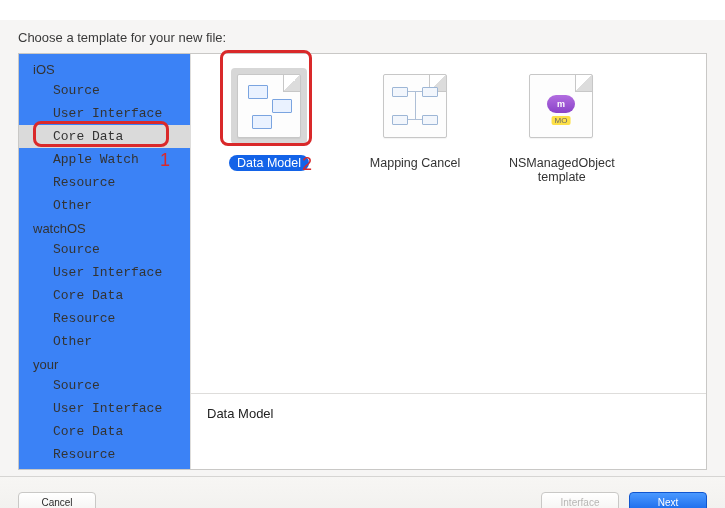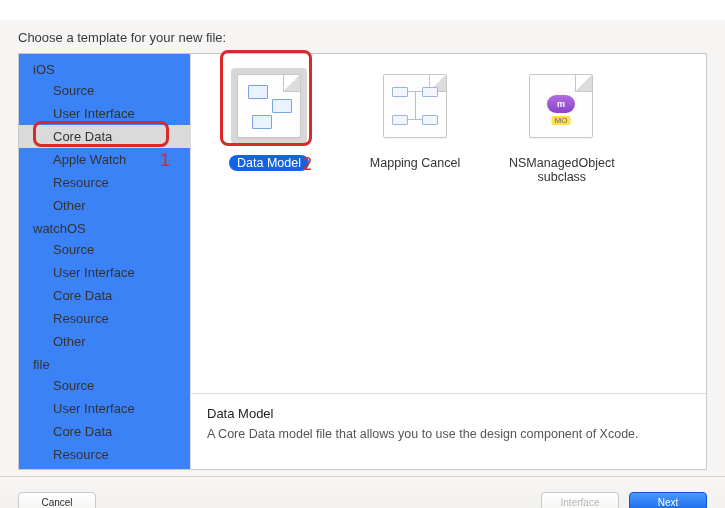--- a/index.html
+++ b/index.html
@@ -41,20 +41,21 @@
   .section-title {
     font-weight: 400;
     padding: 4px 10px 2px 14px;
     color: #333;
   }
   .item {
     padding: 3px 10px 3px 34px;
     color: #333;
     cursor: default;
     line-height: 17px;
+    font-family: Liberation Mono, monospace;
   }
   .item.selected {
     background: #dadada;
   }
   .main {
     flex: 1;
     display: flex;
     flex-direction: column;
     background: #ffffff;
   }
@@ -201,21 +202,21 @@
         <div class="item selected">Core Data</div>
         <div class="item">Apple Watch</div>
         <div class="item">Resource</div>
         <div class="item">Other</div>
         <div class="section-title">watchOS</div>
         <div class="item">Source</div>
         <div class="item">User Interface</div>
         <div class="item">Core Data</div>
         <div class="item">Resource</div>
         <div class="item">Other</div>
-        <div class="section-title">file</div>
+        <div class="section-title">your</div>
         <div class="item">Source</div>
         <div class="item">User Interface</div>
         <div class="item">Core Data</div>
         <div class="item">Resource</div>
       </div>
 
     <div class="main">
       <div class="templates" id="templates">
           <div class="template selected"><div class="thumb-wrap"><div class="thumb">
                 <div class="thumb-inner">
@@ -233,25 +234,24 @@
                   <div class="mm-line" style="left:18px;top:10px;width:14px;height:1px;"></div>
                   <div class="mm-line" style="left:18px;top:38px;width:14px;height:1px;"></div>
                   <div class="mm-line" style="left:25px;top:10px;width:1px;height:28px;"></div>
                 </div>
               </div></div><div class="label">Mapping Cancel</div></div>
           <div class="template"><div class="thumb-wrap"><div class="thumb">
                 <div class="thumb-inner">
                   <div class="mo-badge">m</div>
                   <div class="mo-sub">MO</div>
                 </div>
-              </div></div><div class="label">NSManagedObject subclass</div></div>
+              </div></div><div class="label">NSManagedObject template</div></div>
         </div>
       <div class="desc">
         <div class="desc-title">Data Model</div>
-        <div class="desc-body">A Core Data model file that allows you to use the design component of Xcode.</div>
       </div>
     </div>
 
   </div>
 
   <div class="footer">
     <div class="btn">Cancel</div>
     <div class="spacer"></div>
     <div class="btn disabled">Interface</div>
     <div style="width:10px"></div>

